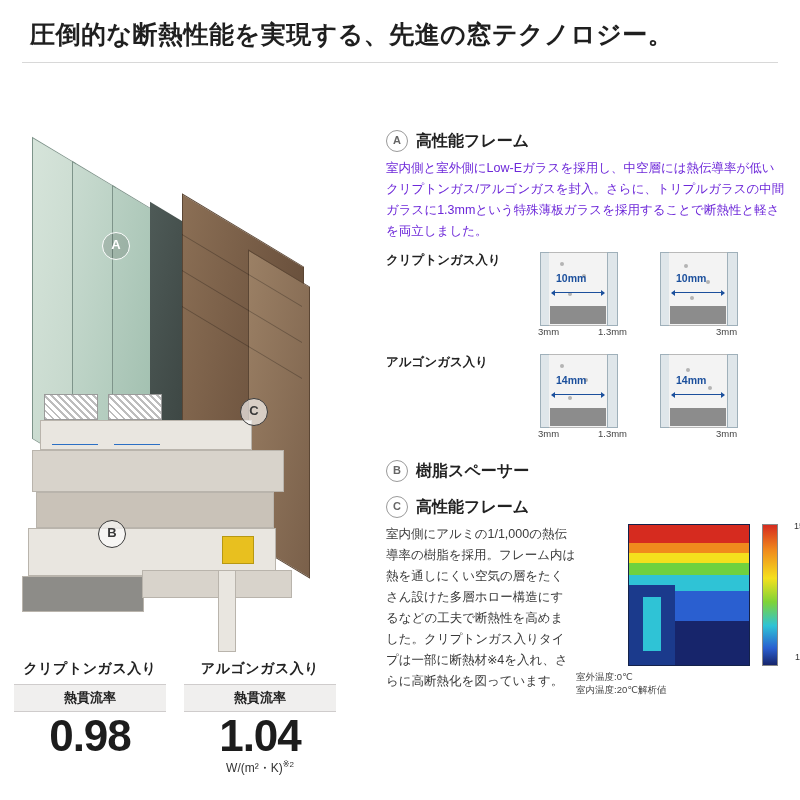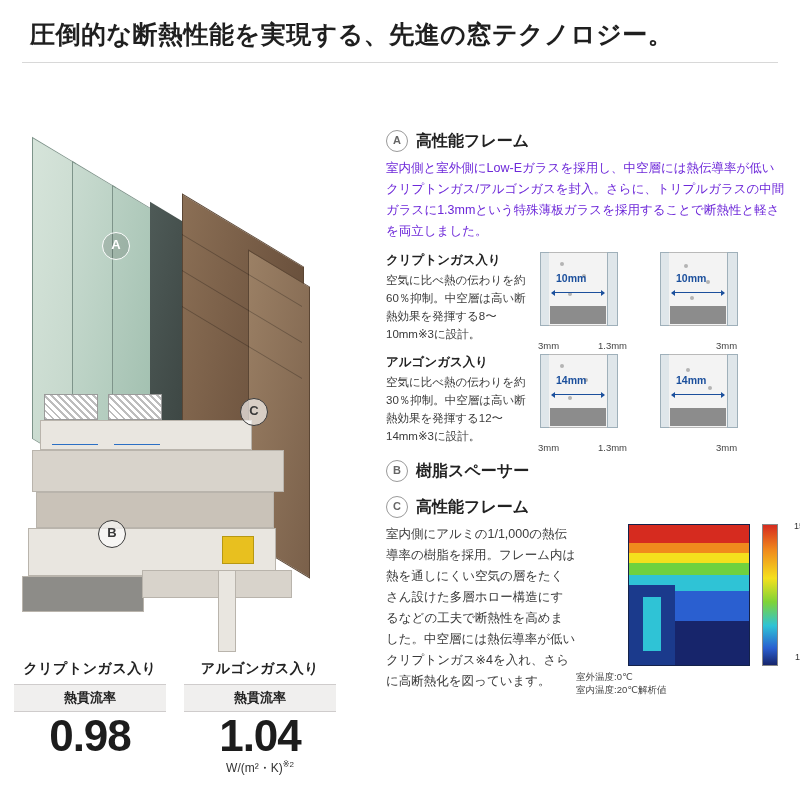--- a/index.html
+++ b/index.html
@@ -169,21 +169,21 @@
   .arrowline{
     position:absolute;height:0;border-top:1px solid #1b4f9c;
   }
   .arrowline:before,.arrowline:after{
     content:"";position:absolute;top:-3px;width:0;height:0;
     border-top:3px solid transparent;border-bottom:3px solid transparent;
   }
   .arrowline:before{left:-1px;border-right:4px solid #1b4f9c;}
   .arrowline:after{right:-1px;border-left:4px solid #1b4f9c;}
   .botlabel{
-    position:absolute;font-size:9.5px;color:#444;margin-top:14px;
+    position:absolute;font-size:9.5px;color:#444;
   }
 
   
   .thermalwrap{position:relative;height:170px;margin-top:4px;}
   .thermaltext{width:190px;font-size:12.5px;line-height:21px;color:#3a3a3a;}
   .thermalimg{
     position:absolute;right:36px;top:0;width:120px;height:140px;
     background:#1c2f66;border:1px solid #14224a;overflow:hidden;
   }
   .th-band{position:absolute;left:0;width:120px;}
@@ -262,21 +262,20 @@
     <div class="sec">
       <div class="sechead">
         <div class="circ">A</div>
         <div class="t">高性能フレーム</div>
       </div>
       <div class="body">室内側と室外側にLow-Eガラスを採用し、中空層には熱伝導率が低いクリプトンガス/アルゴンガスを封入。さらに、トリプルガラスの中間ガラスに1.3mmという特殊薄板ガラスを採用することで断熱性と軽さを両立しました。</div>
 
       <div class="gasrow">
         <div class="gastext">
           <div class="h">クリプトンガス入り</div>
-          <div class="p">空気に比べ熱の伝わりを約60％抑制。中空層は高い断熱効果を発揮する8〜10mm※3に設計。</div>
         </div>
         <div class="gasdiag">
           <div class="diagbox">
             <div class="glasspane" style="left:0;"></div>
             <div class="cavity" style="left:9px;width:58px;"></div>
             <div class="glasspane" style="left:67px;"></div>
             <div class="dots" style="left:20px;top:10px;"></div>
             <div class="dots" style="left:42px;top:22px;"></div>
             <div class="dots" style="left:28px;top:40px;"></div>
             <div class="dots" style="left:50px;top:54px;"></div>
@@ -297,21 +296,20 @@
             <div class="mmlabel" style="left:16px;top:20px;">10mm</div>
             <div class="arrowline" style="left:12px;top:40px;width:52px;"></div>
             <div class="botlabel" style="left:56px;top:74px;">3mm</div>
           </div>
         </div>
       </div>
 
       <div class="gasrow">
         <div class="gastext">
           <div class="h">アルゴンガス入り</div>
-          <div class="p">空気に比べ熱の伝わりを約30％抑制。中空層は高い断熱効果を発揮する12〜14mm※3に設計。</div>
         </div>
         <div class="gasdiag">
           <div class="diagbox">
             <div class="glasspane" style="left:0;"></div>
             <div class="cavity" style="left:9px;width:58px;"></div>
             <div class="glasspane" style="left:67px;"></div>
             <div class="dots" style="left:20px;top:10px;"></div>
             <div class="dots" style="left:44px;top:24px;"></div>
             <div class="dots" style="left:28px;top:42px;"></div>
             <div class="spacerblk" style="left:10px;top:54px;width:56px;height:18px;"></div>
@@ -341,21 +339,21 @@
         <div class="t">樹脂スペーサー</div>
       </div>
     </div>
 
     <div class="sec" style="margin-top:14px;">
       <div class="sechead">
         <div class="circ">C</div>
         <div class="t">高性能フレーム</div>
       </div>
       <div class="thermalwrap">
-        <div class="thermaltext">室内側にアルミの1/1,000の熱伝導率の樹脂を採用。フレーム内は熱を通しにくい空気の層をたくさん設けた多層ホロー構造にするなどの工夫で断熱性を高めました。中空層には熱伝導率が低いクリプトンガス※4を入れ、さらに高断熱化を図っています。</div>
+        <div class="thermaltext">室内側にアルミの1/1,000の熱伝導率の樹脂を採用。フレーム内は熱を通しにくい空気の層をたくさん設けた多層ホロー構造にするなどの工夫で断熱性を高めました。クリプトンガス入りタイプは一部に断熱材※4を入れ、さらに高断熱化を図っています。</div>
 
         <div class="thermalimg">
           <div class="th-band" style="top:0;height:18px;background:#d62b1f;"></div>
           <div class="th-band" style="top:18px;height:10px;background:#f08a1d;"></div>
           <div class="th-band" style="top:28px;height:10px;background:#f4e01d;"></div>
           <div class="th-band" style="top:38px;height:12px;background:#6fd13f;"></div>
           <div class="th-band" style="top:50px;height:16px;background:#2fc3d6;"></div>
           <div class="th-band" style="top:66px;height:30px;background:#2a5fd0;"></div>
           <div class="th-band" style="top:96px;height:44px;background:#17256b;"></div>
           <div class="th-band" style="top:60px;left:0;width:46px;height:80px;background:#1b3a8c;"></div>

